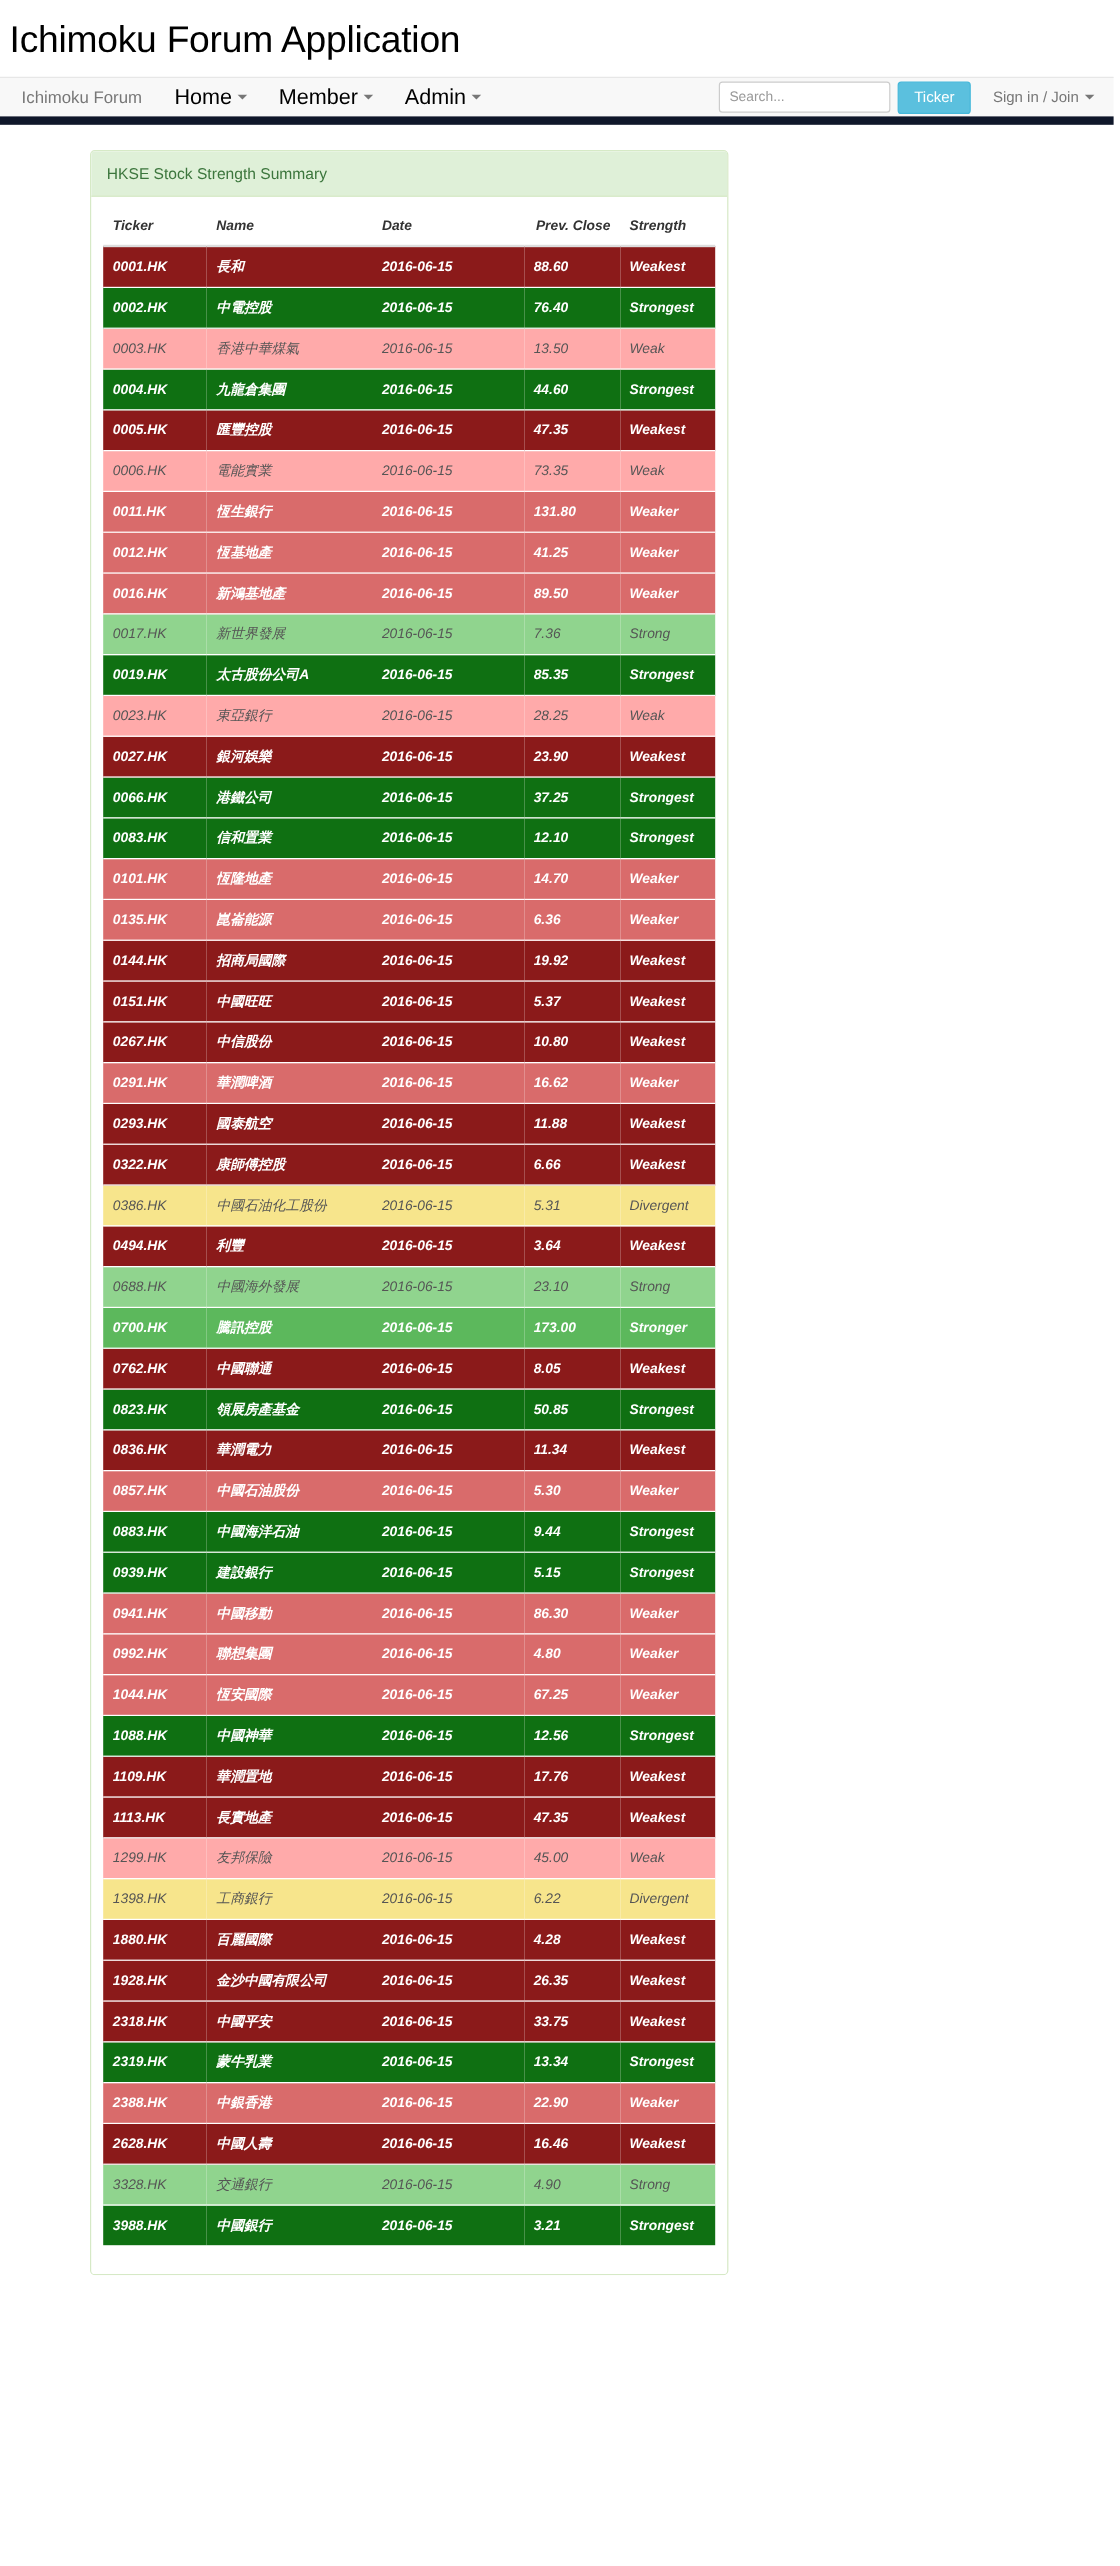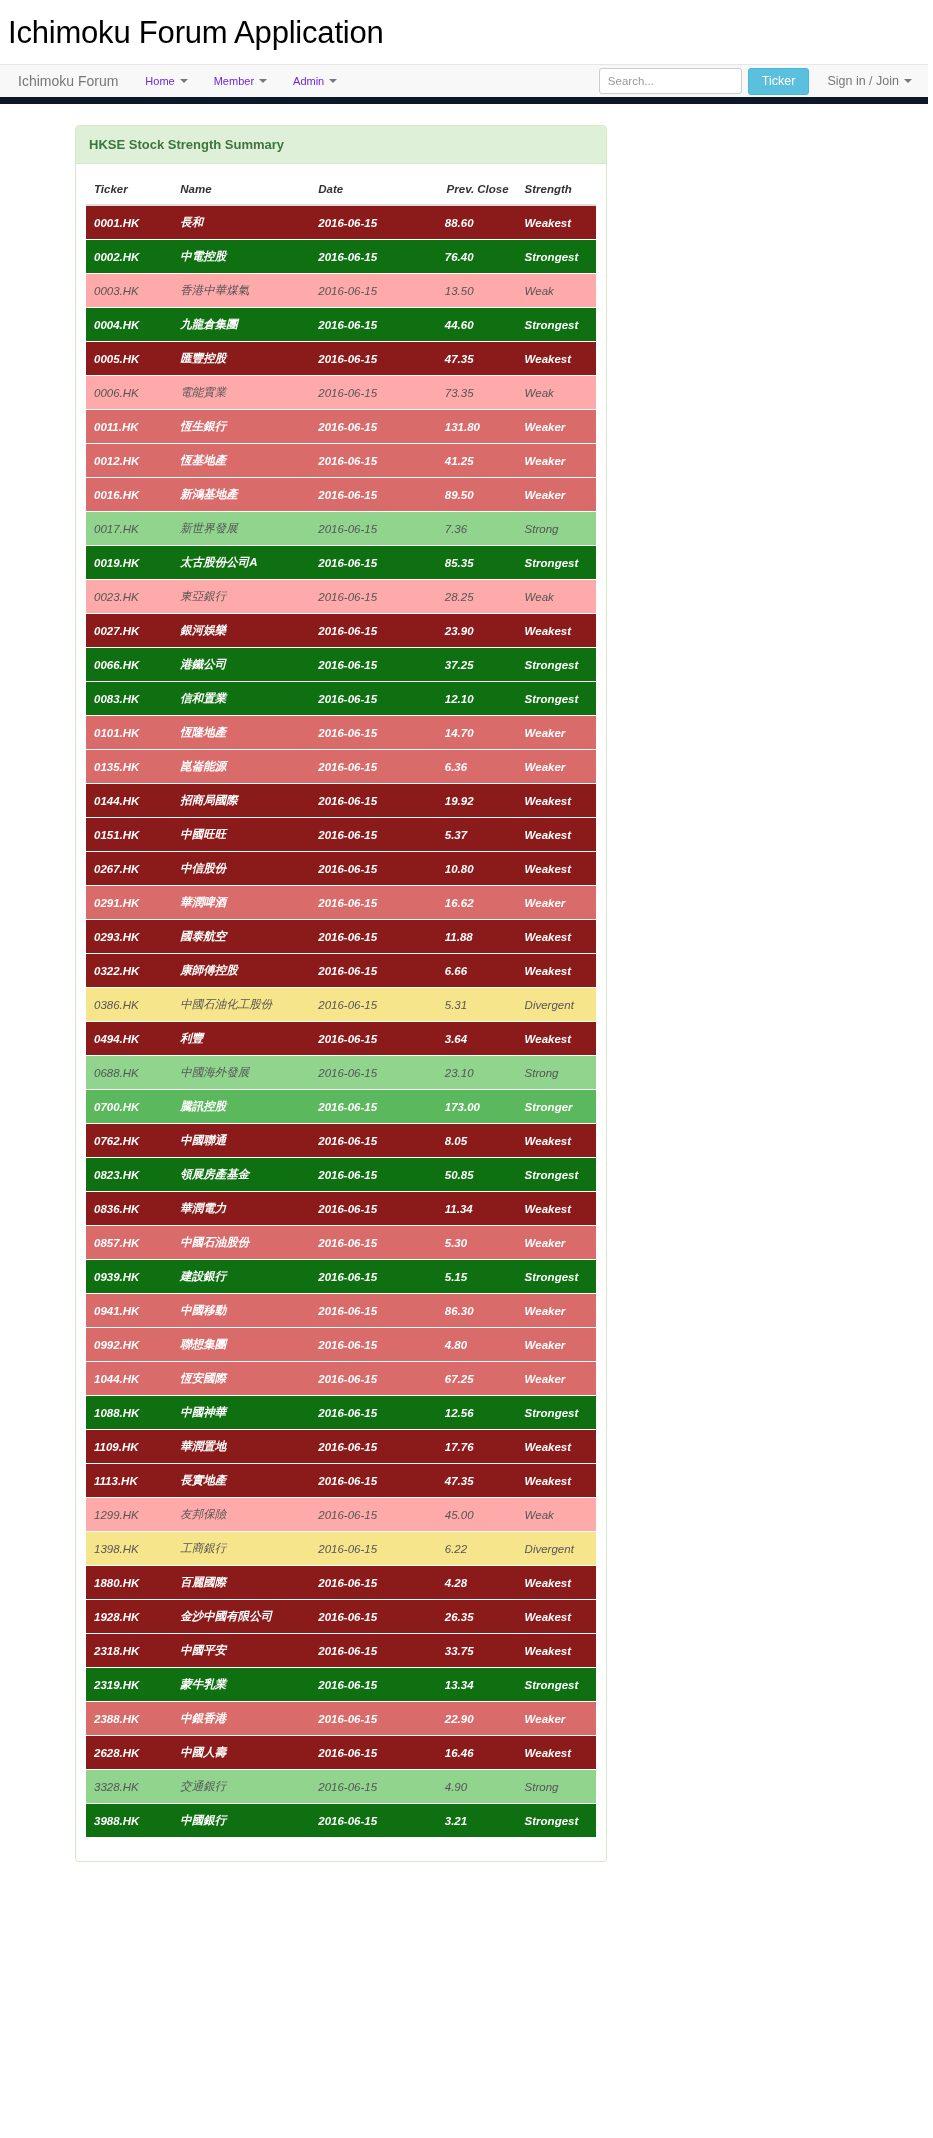--- a/index.html
+++ b/index.html
@@ -35,22 +35,22 @@
     width: 928px;
   }
   .brand {
     font-size: 14px;
     color: #777777;
     padding: 0 14px 0 8px;
     white-space: nowrap;
   }
   .nav-links { display: flex; align-items: center; }
   .nav-item {
-    font-size: 11px;
-    color: #6d28d9;
+    font-size: 18px;
+    color: #000000;
     padding: 0 13px;
     white-space: nowrap;
     cursor: pointer;
     display: flex;
     align-items: center;
     gap: 5px;
   }
   .caret {
     display: inline-block;
     width: 0; height: 0;
@@ -106,21 +106,20 @@
     border: 1px solid #d6e9c6;
     border-radius: 4px;
     overflow: hidden;
   }
   .panel-heading {
     background: #dff0d8;
     border-bottom: 1px solid #d6e9c6;
     color: #3c763d;
     font-size: 13px;
     padding: 11px 13px;
-    font-weight: bold;
   }
   .panel-body { padding: 10px 10px 24px 10px; }
 
   
   table.summary {
     width: 100%;
     border-collapse: collapse;
     font-size: 11.5px;
     font-style: italic;
   }
@@ -427,20 +426,27 @@
                 <td>Weakest</td>
               </tr>
               <tr class="s-weaker">
                 <td>0857.HK</td>
                 <td>中國石油股份</td>
                 <td>2016-06-15</td>
                 <td class="num">5.30</td>
                 <td>Weaker</td>
               </tr>
               <tr class="s-strongest">
+                <td>0883.HK</td>
+                <td>中國海洋石油</td>
+                <td>2016-06-15</td>
+                <td class="num">9.44</td>
+                <td>Strongest</td>
+              </tr>
+              <tr class="s-strongest">
                 <td>0939.HK</td>
                 <td>建設銀行</td>
                 <td>2016-06-15</td>
                 <td class="num">5.15</td>
                 <td>Strongest</td>
               </tr>
               <tr class="s-weaker">
                 <td>0941.HK</td>
                 <td>中國移動</td>
                 <td>2016-06-15</td>

